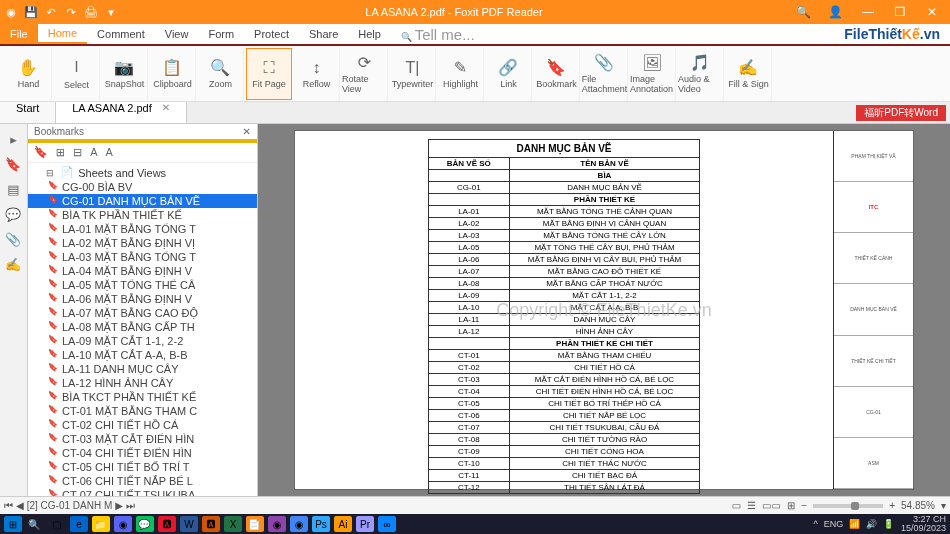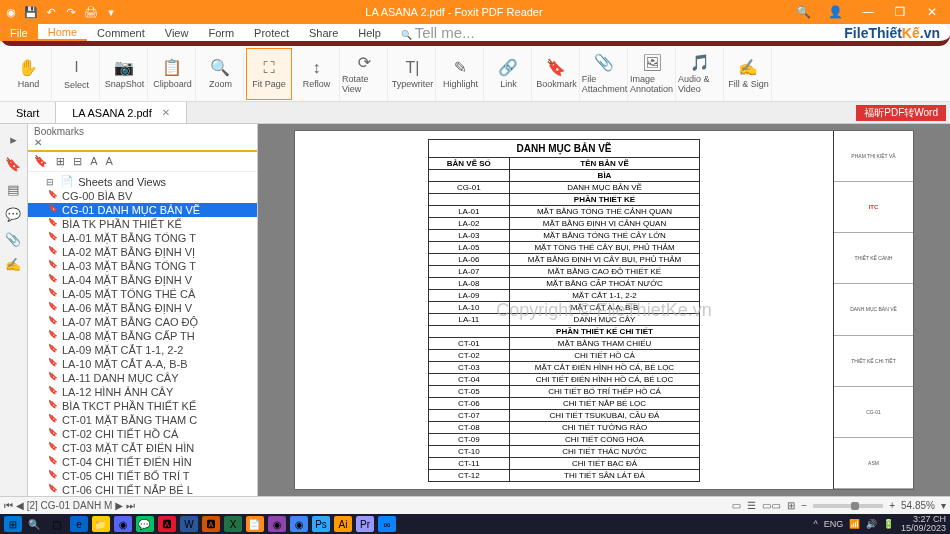--- a/index.html
+++ b/index.html
@@ -7,48 +7,48 @@
 
 
 .titlebar { height: 24px; background: #ff8c1a; display: flex; align-items: center; padding: 0 4px; color: #fff; font-size: 11px; }
 .titlebar .qat { display: flex; gap: 6px; align-items: center; }
 .titlebar .qat-icon { width: 14px; height: 14px; display: flex; align-items: center; justify-content: center; font-size: 11px; }
 .titlebar .title { flex: 1; text-align: center; font-size: 11px; }
 .titlebar .winbtns { display: flex; gap: 4px; }
 .titlebar .winbtn { width: 28px; height: 18px; display: flex; align-items: center; justify-content: center; font-size: 12px; }
 
 
-.menurow { height: 22px; background: #fff; display: flex; align-items: center; border-bottom: 5px solid #7f1d1d; font-size: 11px; border-radius: 11px; }
+.menurow { height: 22px; background: #fff; display: flex; align-items: center; border-bottom: 2px solid #7f1d1d; font-size: 11px; }
 .menurow .mitem { padding: 0 10px; height: 100%; display: flex; align-items: center; color: #444; cursor: pointer; }
 .menurow .mitem.file { background: #ff8c1a; color: #fff; }
 .menurow .mitem.active { color: #ff8c1a; border-bottom: 2px solid #ff8c1a; }
 .menurow .tellme { color: #999; margin-left: 10px; font-size: 15px; }
 .menurow .tellme::before { content: "🔍 "; font-size: 9px; }
 .menurow .brand { margin-left: auto; padding-right: 10px; font-weight: bold; font-size: 14px; color: #1a4d8c; }
 .menurow .brand .ke { color: #ff8c1a; }
 
 
 .ribbon { height: 56px; background: #fafafa; border-bottom: 1px solid #ddd; display: flex; align-items: center; padding: 0 6px; gap: 2px; }
 .ribbon .ritem { display: flex; flex-direction: column; align-items: center; justify-content: center; width: 46px; height: 52px; font-size: 9px; color: #555; cursor: pointer; border-right: 1px solid #eee; }
 .ribbon .ritem .ricon { font-size: 16px; margin-bottom: 2px; color: #666; }
 .ribbon .ritem.active { border: 1px solid #ff8c1a; background: #fff4e6; }
 
 
 .doctabs { height: 22px; background: #eee; display: flex; align-items: center; font-size: 11px; border-bottom: 1px solid #ccc; }
-.doctabs .dtab { padding: 0 16px; height: 100%; display: flex; align-items: center; border-right: 1px solid #ccc; background: #f8f8f8; }
+.doctabs .dtab { padding: 0 16px; height: 100%; display: flex; border-right: 1px solid #ccc; background: #f8f8f8; }
 .doctabs .dtab.active { background: #fff; }
 .doctabs .dtab .close { margin-left: 10px; color: #888; font-size: 10px; }
 .doctabs .redbtn { margin-left: auto; background: #d33; color: #fff; padding: 1px 8px; font-size: 10px; margin-right: 4px; }
 
 
 .main { display: flex; height: 372px; }
 
 
 .bmpanel { width: 230px; background: #fff; border-right: 1px solid #ccc; display: flex; flex-direction: column; font-size: 11px; }
-.bmpanel .bmhead { padding: 2px 6px; color: #666; font-size: 10px; border-bottom: 2px solid #eab308; display:flex; justify-content:space-between;flex-direction:column; }
+.bmpanel .bmhead { padding: 2px 6px; color: #666; font-size: 10px; border-bottom: 4px solid #eab308; display:flex; justify-content:space-between; }
 .bmpanel .bmtools { padding: 3px 6px; display: flex; gap: 8px; color: #666; font-size: 11px; border-bottom: 1px solid #eee; }
 .bmpanel .bmtree { flex: 1; overflow: hidden; padding: 2px 0; }
 .bmpanel .sv { padding: 1px 6px 1px 18px; color: #333; display:flex; align-items:center; gap:4px;}
 .bmpanel .sv::before { content: "⊟"; margin-right: 3px; font-size: 9px; color: #666; }
 .bmpanel .bm { padding: 1px 6px 1px 34px; color: #444; white-space: nowrap; overflow: hidden; text-overflow: ellipsis; cursor: pointer; position: relative; }
 .bmpanel .bm::before { content: "🔖"; font-size: 8px; margin-right: 4px; color: #c99; position:absolute; left:20px; }
 .bmpanel .bm.sel { background: #1a73e8; color: #fff; }
 
 
 .iconstrip { width: 28px; background: #f2f2f2; border-right: 1px solid #ccc; display: flex; flex-direction: column; align-items: center; gap: 10px; padding-top: 8px; }
@@ -308,20 +308,24 @@
                 <td>LA-09</td>
                 <td>MẶT CẮT 1-1, 2-2</td>
               </tr>
               <tr>
                 <td>LA-10</td>
                 <td>MẶT CẮT A-A, B-B</td>
               </tr>
               <tr>
                 <td>LA-11</td>
                 <td>DANH MỤC CÂY</td>
+              </tr>
+              <tr>
+                <td>LA-12</td>
+                <td>HÌNH ẢNH CÂY</td>
               </tr>
               <tr class="section">
                 <td></td>
                 <td>PHẦN THIẾT KẾ CHI TIẾT</td>
               </tr>
               <tr>
                 <td>CT-01</td>
                 <td>MẶT BẰNG THAM CHIẾU</td>
               </tr>
               <tr>

